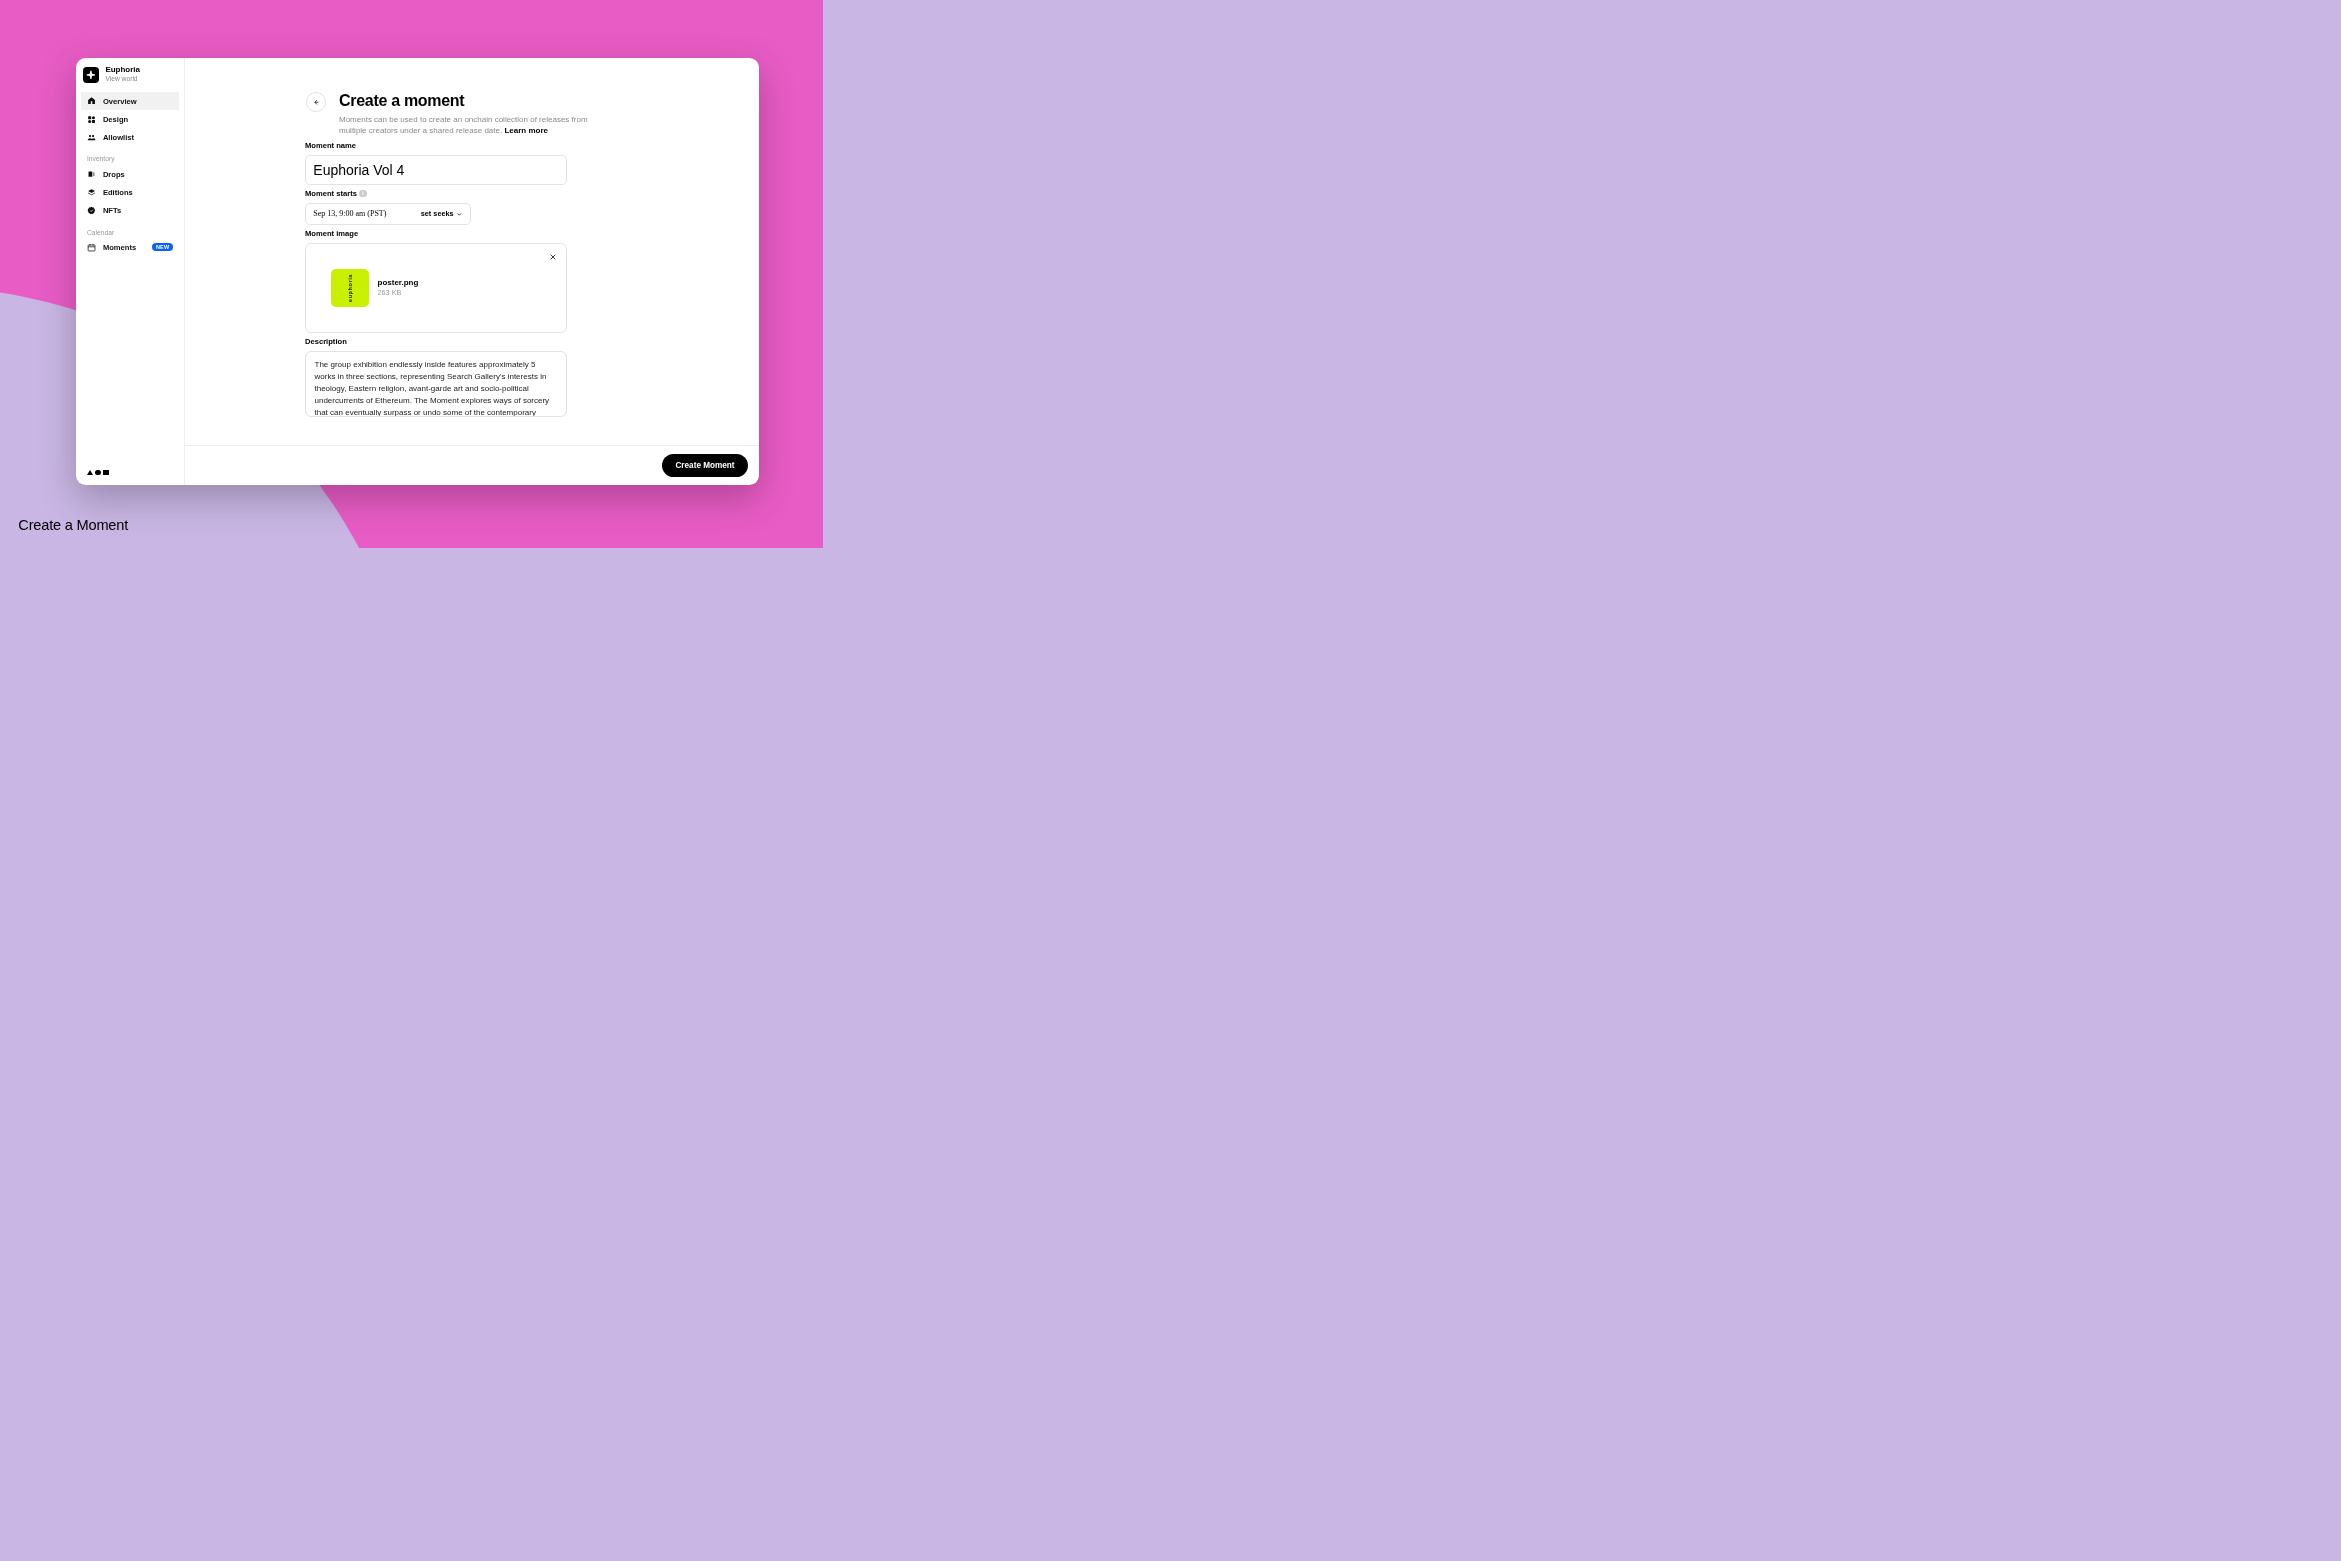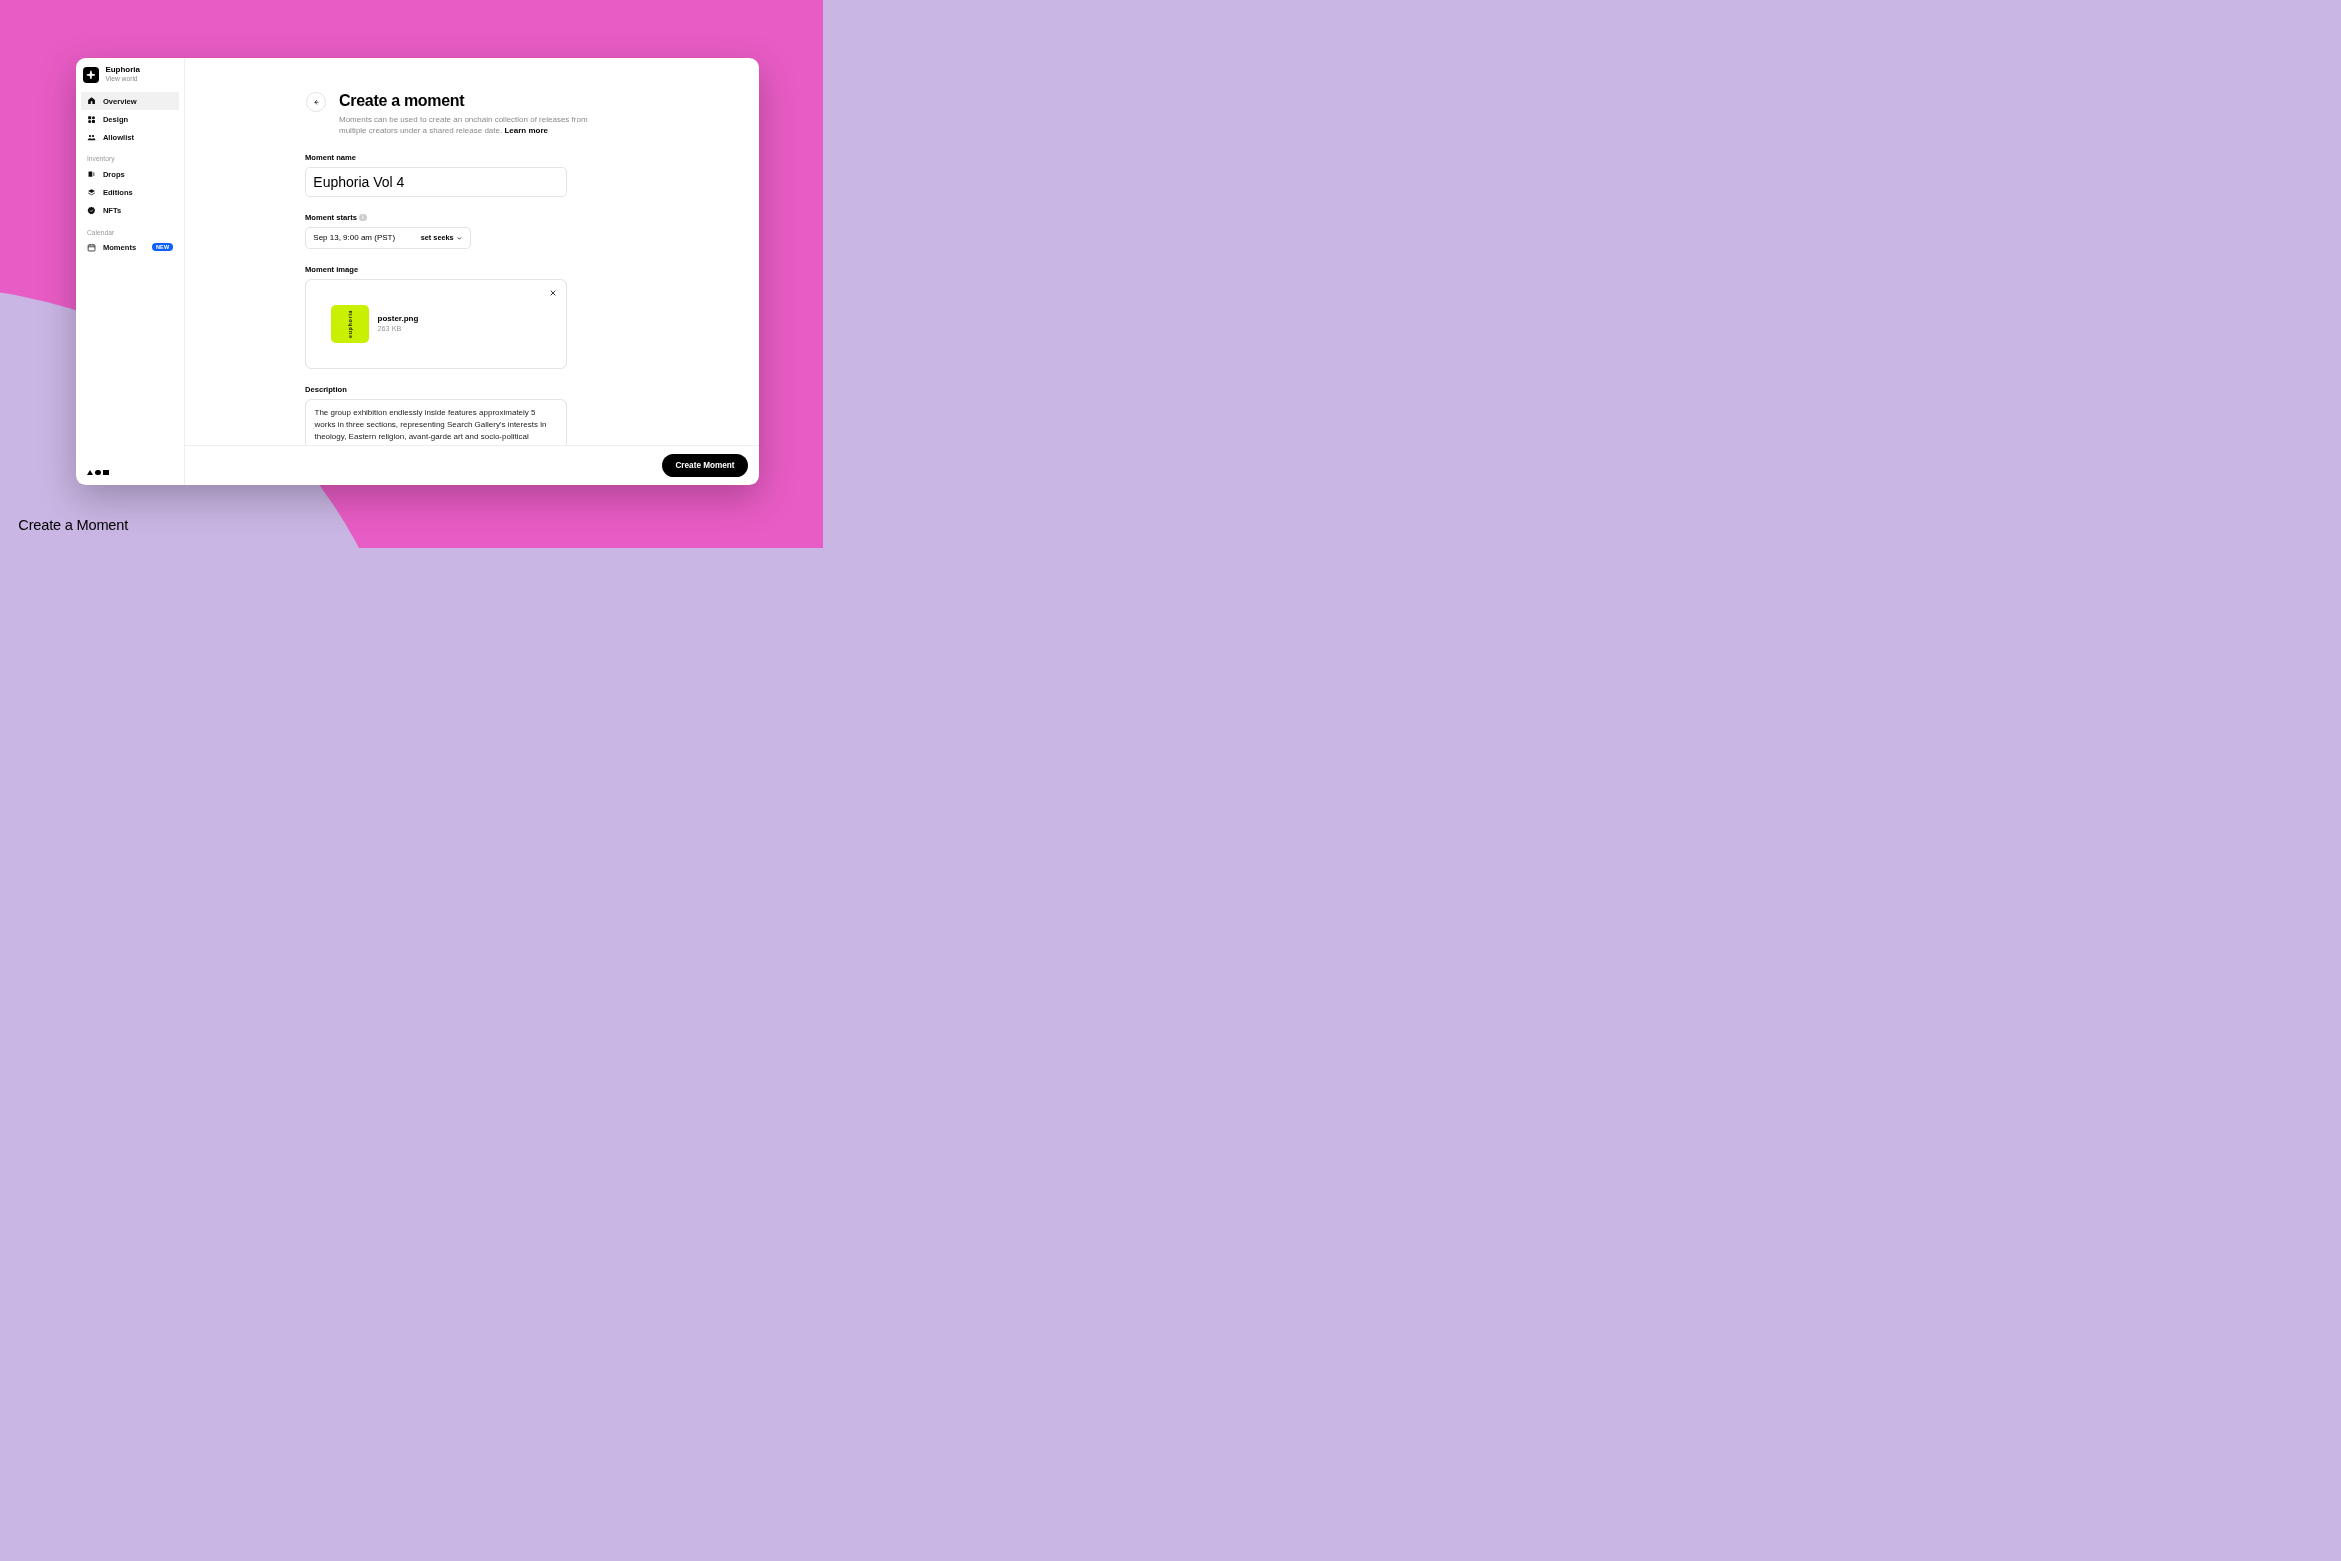--- a/index.html
+++ b/index.html
@@ -154,21 +154,21 @@
     margin-bottom: 3.7px;
   }
   .page-desc {
     font-size: 8px;
     color: #8a8a8a;
     line-height: 1.45;
     max-width: 250px;
   }
   .page-desc .learn-more { color: #000; font-weight: 600; cursor: pointer; }
 
-  .field { margin-top: 16px; }
+  .field { margin-top: 4px; }
   .field-label {
     font-size: 7.6px;
     font-weight: 700;
     margin-bottom: 4.9px;
     display: flex;
     align-items: center;
     gap: 2.4px;
   }
   .info-icon {
     width: 7.3px; height: 7.3px; border-radius: 50%;
@@ -185,21 +185,21 @@
   }
   .date-row {
     width: 166px;
     border: 0.6px solid #e3e3e3;
     border-radius: 4.9px;
     padding: 5.5px 7.3px;
     font-size: 8px;
     display: flex;
     align-items: center;
   }
-  .date-value { flex: 1; }
+  .date-value { flex: 1; font-family: Liberation Serif, serif; }
   .set-date {
     font-size: 7.3px;
     font-weight: 700;
     display: flex;
     align-items: center;
     gap: 2.4px;
     cursor: pointer;
   }
   .image-card {
     width: 262px;

